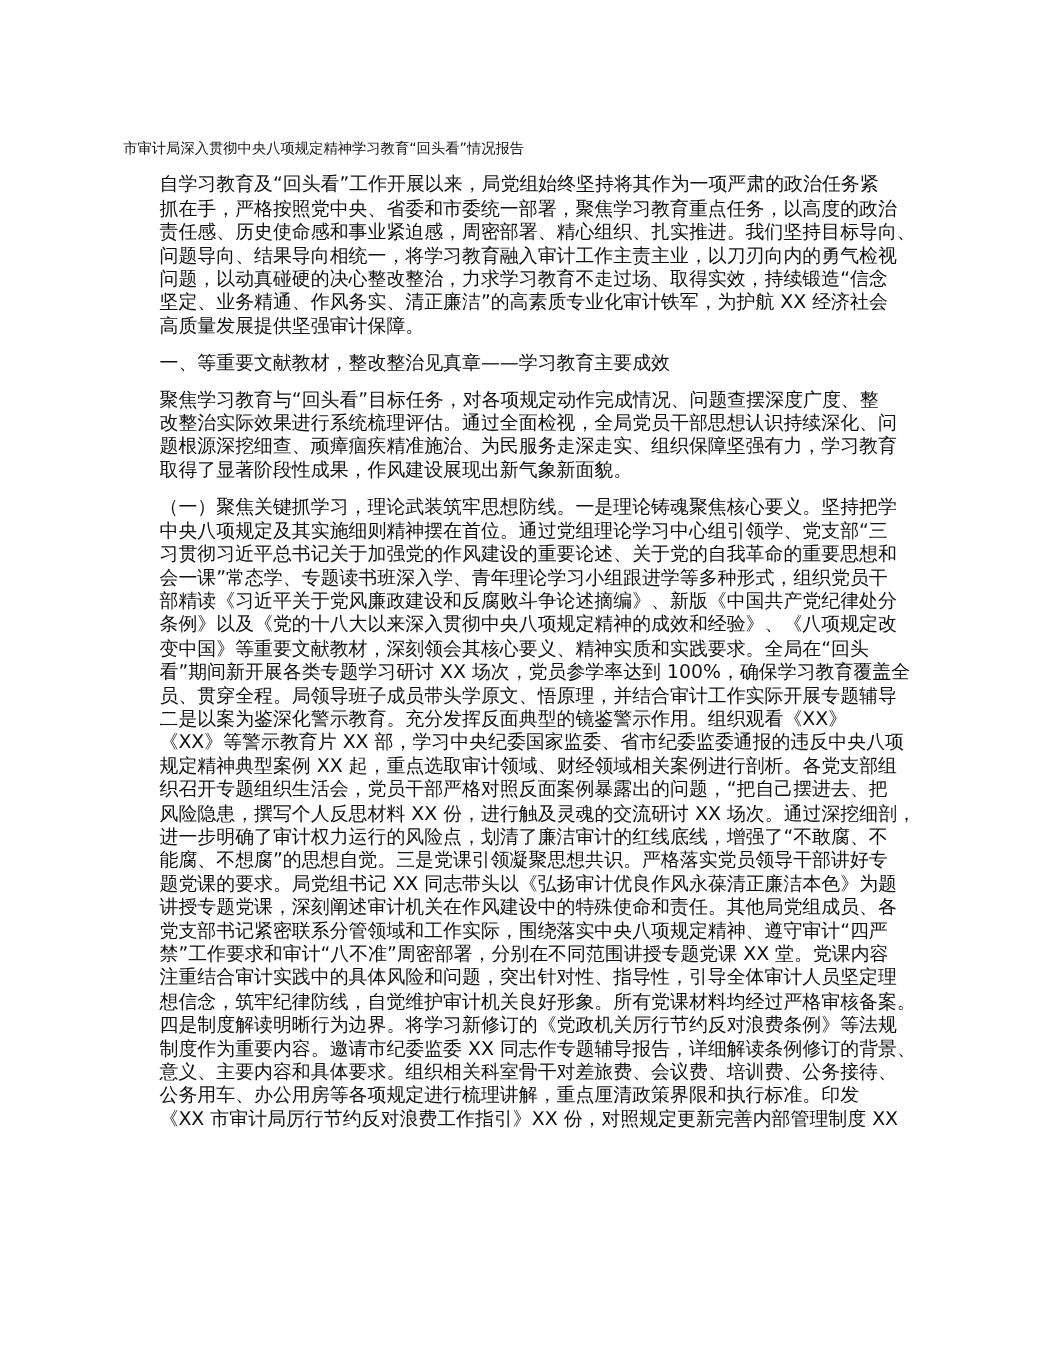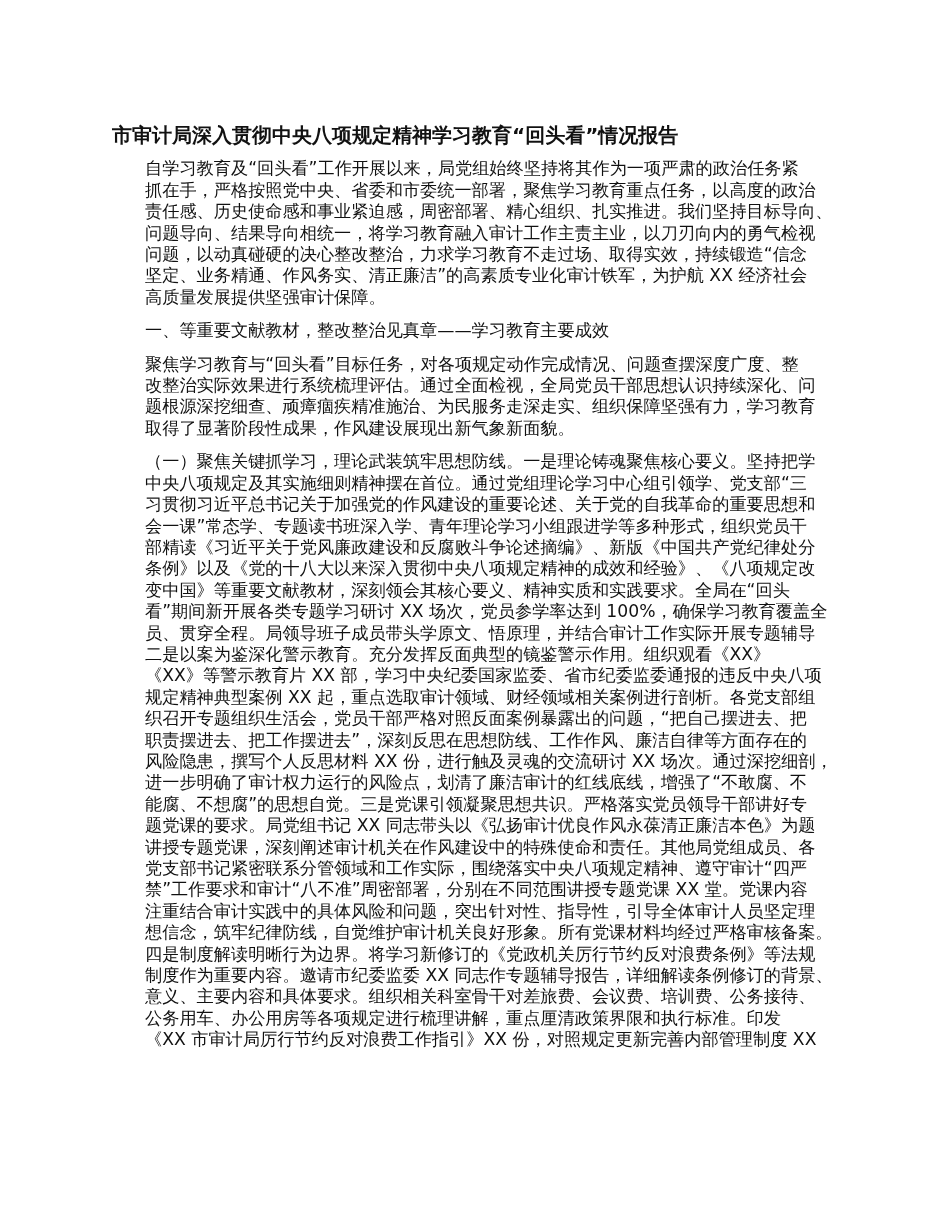--- a/index.html
+++ b/index.html
@@ -2,21 +2,21 @@
 <html><head>
 <meta charset="utf-8">
 <style>
   html, body { margin: 0; padding: 0; background: #ffffff; }
   body { width: 950px; height: 1230px; position: relative; overflow: hidden; }
   .page {
     position: absolute; left: 112px; top: 125px; width: 730px;
     font-family: "DejaVu Sans", "Liberation Sans", sans-serif;
     color: #111111; font-size: 17.2px; line-height: 21.4px;
   }
-  .title { margin: 0 0 12px 0; font-size: 20px; font-weight: bold; }
+  .title { margin: 0 0 12px 0; font-size: 13px; font-weight: normal; }
   .para { margin: 0 0 12px 0; }
   .line { display: block; white-space: nowrap; margin-left: 33px; }
   .heading { margin: 0 0 12px 0; }
 </style>
 </head>
 <body>
 
 <div class="page">
   <div class="title">市审计局深入贯彻中央八项规定精神学习教育“回头看”情况报告</div>
   <div id="paras">
@@ -45,21 +45,20 @@
         <span class="line">会一课”常态学、专题读书班深入学、青年理论学习小组跟进学等多种形式，组织党员干</span>
         <span class="line">部精读《习近平关于党风廉政建设和反腐败斗争论述摘编》、新版《中国共产党纪律处分</span>
         <span class="line">条例》以及《党的十八大以来深入贯彻中央八项规定精神的成效和经验》、《八项规定改</span>
         <span class="line">变中国》等重要文献教材，深刻领会其核心要义、精神实质和实践要求。全局在“回头</span>
         <span class="line">看”期间新开展各类专题学习研讨 XX 场次，党员参学率达到 100%，确保学习教育覆盖全</span>
         <span class="line">员、贯穿全程。局领导班子成员带头学原文、悟原理，并结合审计工作实际开展专题辅导</span>
         <span class="line">二是以案为鉴深化警示教育。充分发挥反面典型的镜鉴警示作用。组织观看《XX》</span>
         <span class="line">《XX》等警示教育片 XX 部，学习中央纪委国家监委、省市纪委监委通报的违反中央八项</span>
         <span class="line">规定精神典型案例 XX 起，重点选取审计领域、财经领域相关案例进行剖析。各党支部组</span>
         <span class="line">织召开专题组织生活会，党员干部严格对照反面案例暴露出的问题，“把自己摆进去、把</span>
-        <span class="line">职责摆进去、把工作摆进去”，深刻反思在思想防线、工作作风、廉洁自律等方面存在的</span>
         <span class="line">风险隐患，撰写个人反思材料 XX 份，进行触及灵魂的交流研讨 XX 场次。通过深挖细剖，</span>
         <span class="line">进一步明确了审计权力运行的风险点，划清了廉洁审计的红线底线，增强了“不敢腐、不</span>
         <span class="line">能腐、不想腐”的思想自觉。三是党课引领凝聚思想共识。严格落实党员领导干部讲好专</span>
         <span class="line">题党课的要求。局党组书记 XX 同志带头以《弘扬审计优良作风永葆清正廉洁本色》为题</span>
         <span class="line">讲授专题党课，深刻阐述审计机关在作风建设中的特殊使命和责任。其他局党组成员、各</span>
         <span class="line">党支部书记紧密联系分管领域和工作实际，围绕落实中央八项规定精神、遵守审计“四严</span>
         <span class="line">禁”工作要求和审计“八不准”周密部署，分别在不同范围讲授专题党课 XX 堂。党课内容</span>
         <span class="line">注重结合审计实践中的具体风险和问题，突出针对性、指导性，引导全体审计人员坚定理</span>
         <span class="line">想信念，筑牢纪律防线，自觉维护审计机关良好形象。所有党课材料均经过严格审核备案。</span>
         <span class="line">四是制度解读明晰行为边界。将学习新修订的《党政机关厉行节约反对浪费条例》等法规</span>

